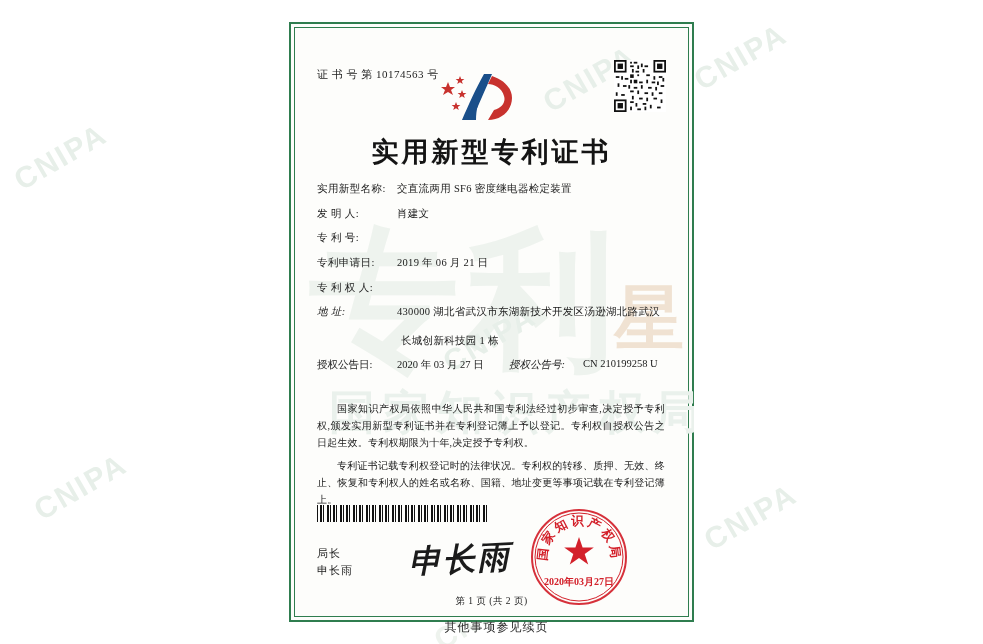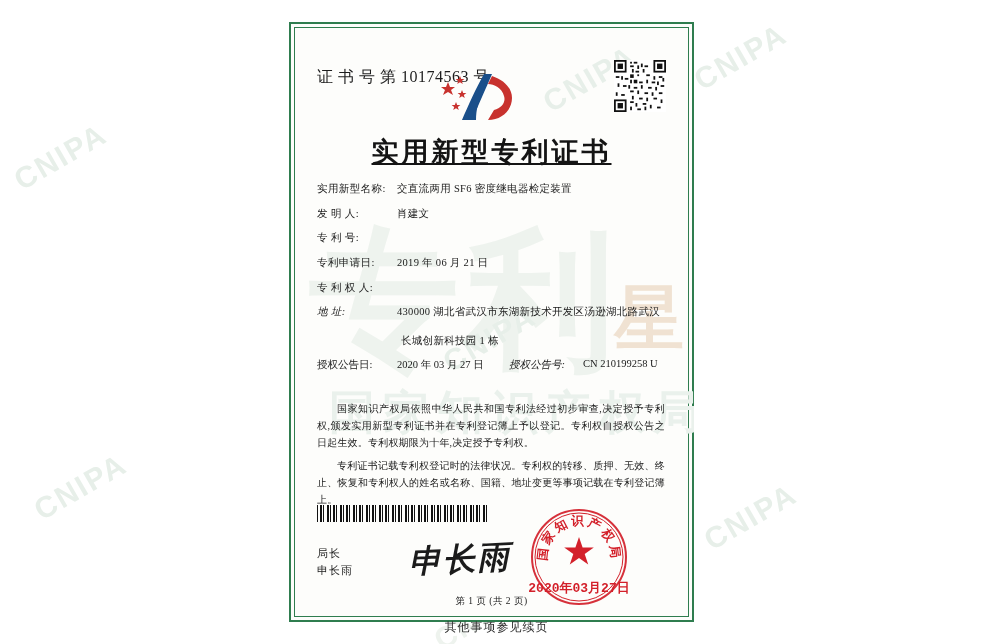--- a/index.html
+++ b/index.html
@@ -103,37 +103,36 @@
     transform: translateX(-50%);
     width: 120px;
     height: 56px;
   }
 
   
   .cert-no {
     position: absolute;
     left: 28px;
     top: 45px;
-    font-size: 16px;
+    font-size: 11px;
     color: #1d1d1d;
     letter-spacing: 0.5px;
   }
 
   .main-title {
     position: absolute;
     left: 0;
     right: 0;
     top: 112px;
     text-align: center;
     font-size: 27px;
     font-weight: bold;
     letter-spacing: 3px;
     color: #141414;
     font-family: "DejaVu Serif", serif;
-    text-decoration: underline;
   }
 
   .fields {
     position: absolute;
     left: 28px;
     top: 160px;
     width: 352px;
     font-size: 10.5px;
     color: #1a1a1a;
   }
@@ -237,27 +236,26 @@
     left: 0; top: 0;
     width: 96px; height: 96px;
     border: 2.5px solid #d3202a;
     border-radius: 50%;
     box-sizing: border-box;
     opacity: 0.92;
   }
   .seal-date {
     position: absolute;
     left: 50%;
-    bottom: 8px;
+    bottom: 16px;
     transform: translateX(-50%);
     color: #d3202a;
-    font-size: 13px;
+    font-size: 10px;
     white-space: nowrap;
     font-weight: bold;
-    font-family: Liberation Mono, monospace;
   }
 
   .page-no {
     position: absolute;
     left: 0;
     right: 0;
     bottom: 14px;
     text-align: center;
     font-size: 9.5px;
     color: #1a1a1a;

